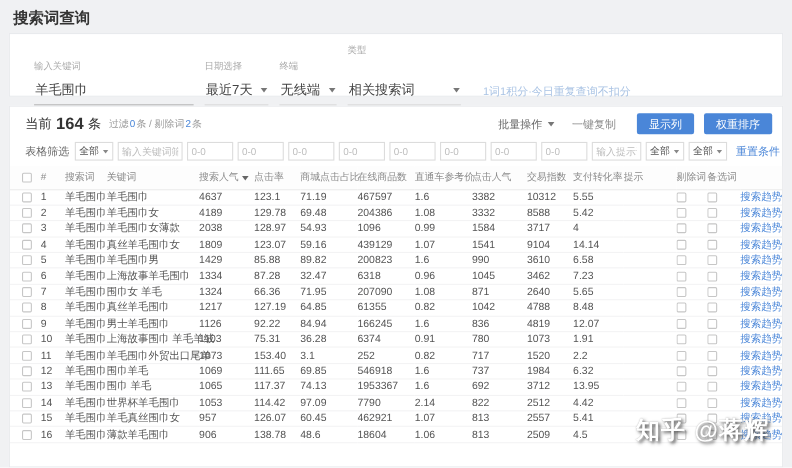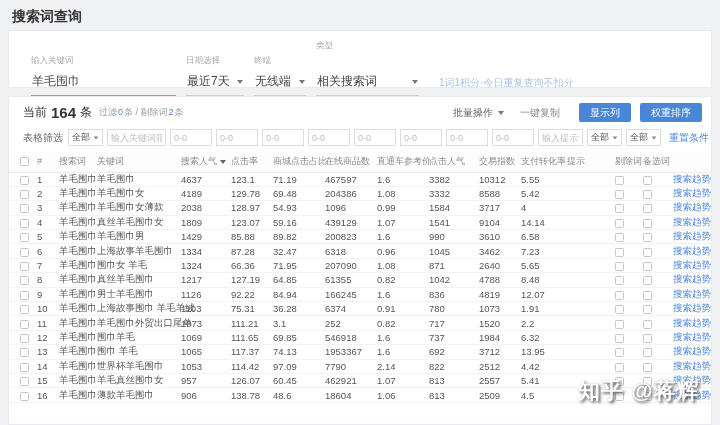--- a/index.html
+++ b/index.html
@@ -384,21 +384,21 @@
     <td><span class="cb"></span></td>
     <td><a class="trend-link">搜索趋势</a></td>
   </tr>
 
   <tr>
     <td class="c0"><span class="cb"></span></td>
     <td>11</td>
     <td class="ovf">羊毛围巾</td>
     <td class="ovf">羊毛围巾外贸出口尾单</td>
     <td>1073</td>
-    <td>111.21</td>
+    <td>153.40</td>
     <td>3.1</td>
     <td>252</td>
     <td>0.82</td>
     <td>717</td>
     <td>1520</td>
     <td>2.2</td>
     <td></td>
     <td><span class="cb"></span></td>
     <td><span class="cb"></span></td>
     <td><a class="trend-link">搜索趋势</a></td>

